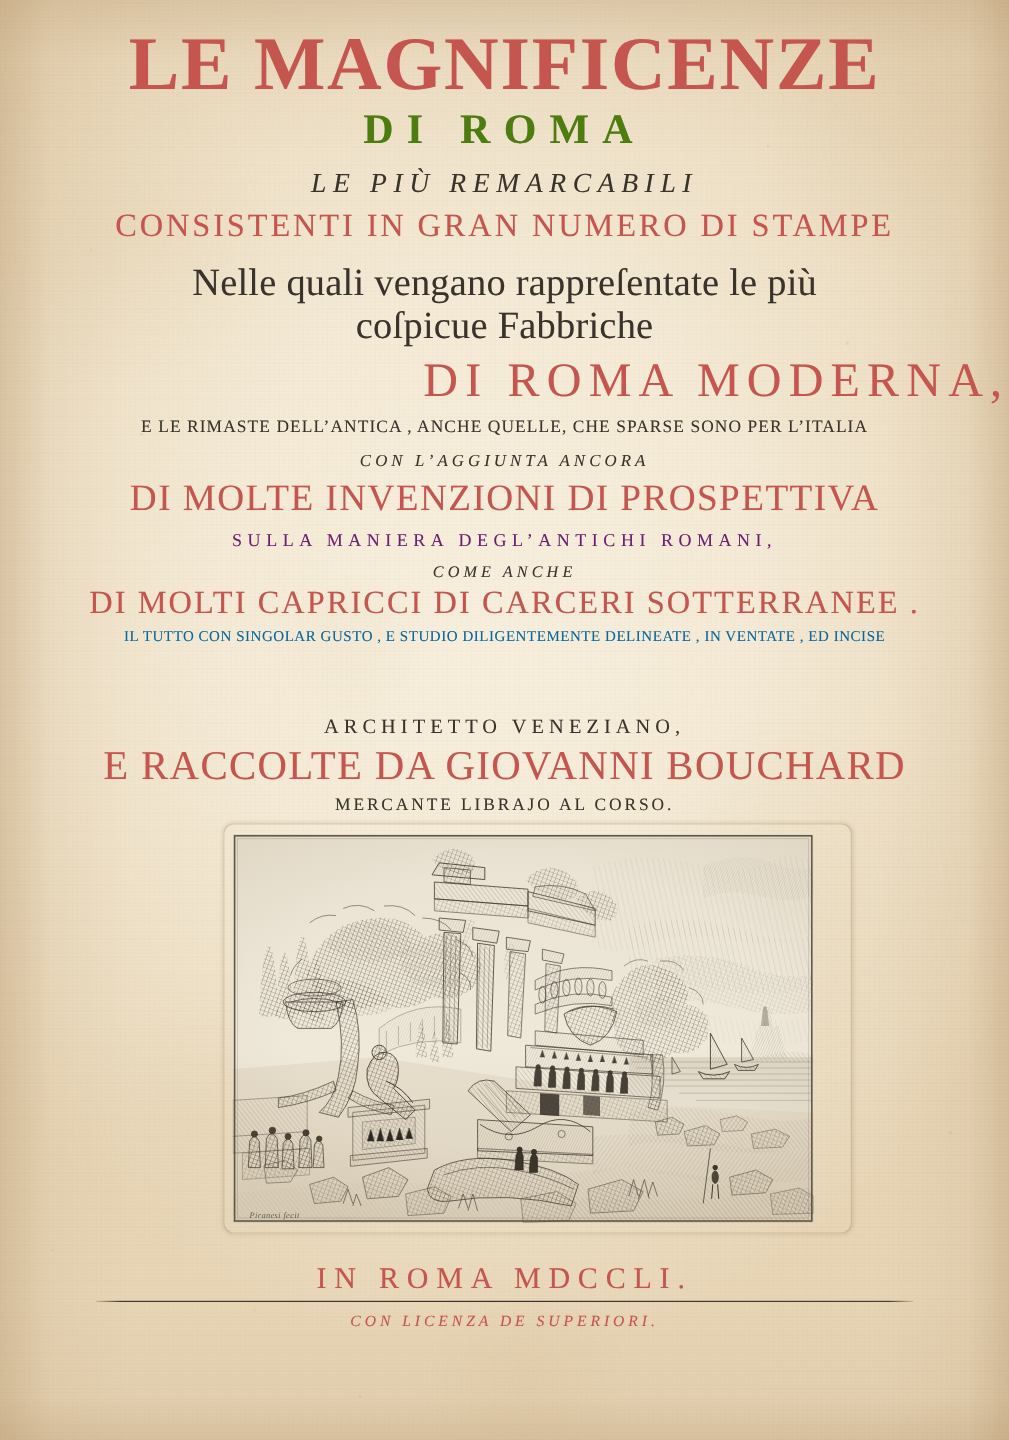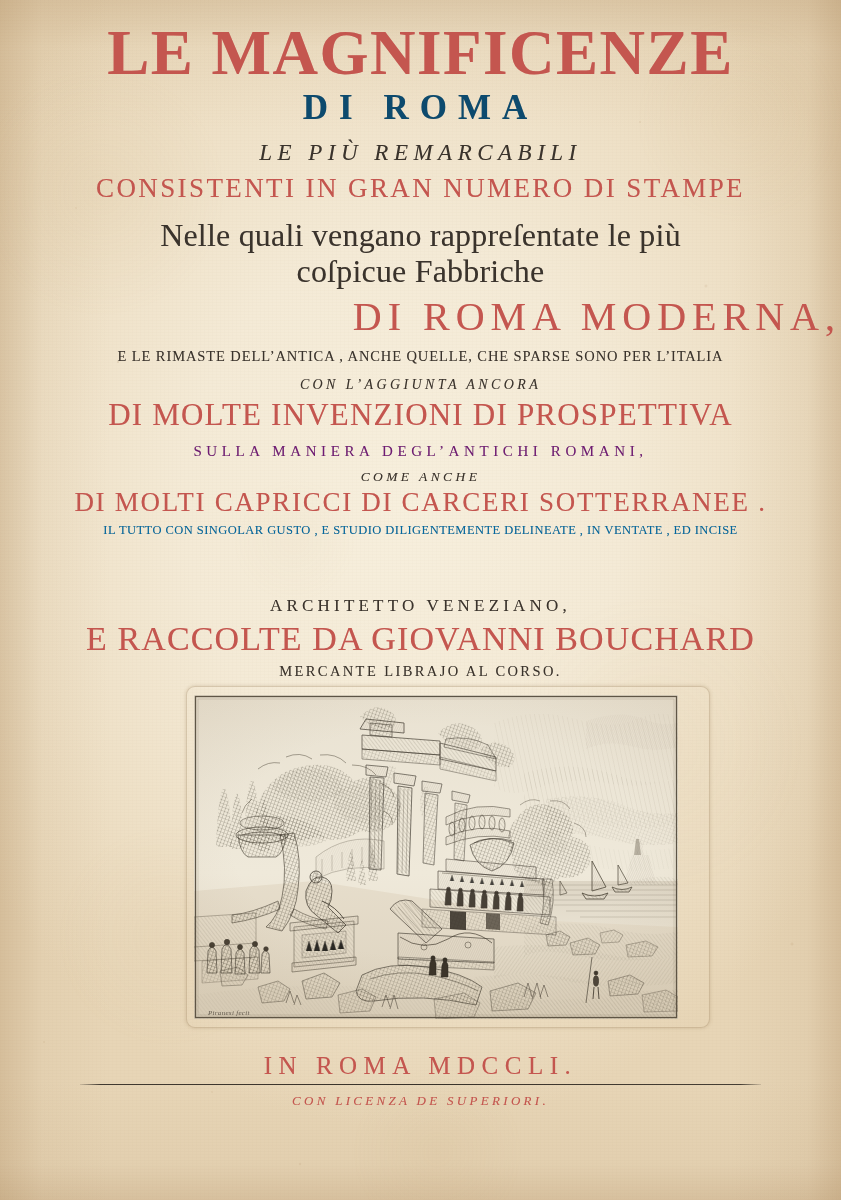--- a/index.html
+++ b/index.html
@@ -84,21 +84,21 @@
 
   .t-main {
     position: absolute; left: 0; right: 0; top: 22px;
     font-size: 63px; font-weight: 700; letter-spacing: 1.5px;
     color: #c4564f;
     font-family: "Liberation Serif", serif;
   }
   .t-diroma {
     position: absolute; left: 0; right: 0; top: 90px;
     font-size: 35px; font-weight: 700; letter-spacing: 11px;
-    color: #0c4a6e;
+    color: #4d7c0f;
   }
   .t-piu {
     position: absolute; left: 0; right: 0; top: 141px;
     font-size: 23px; font-style: italic; font-weight: 400; letter-spacing: 5.5px;
     color: #3a332c;
   }
   .t-consist {
     position: absolute; left: 0; right: 0; top: 175px;
     font-size: 27px; font-weight: 400; letter-spacing: 2.4px;
     color: #c4564f;

